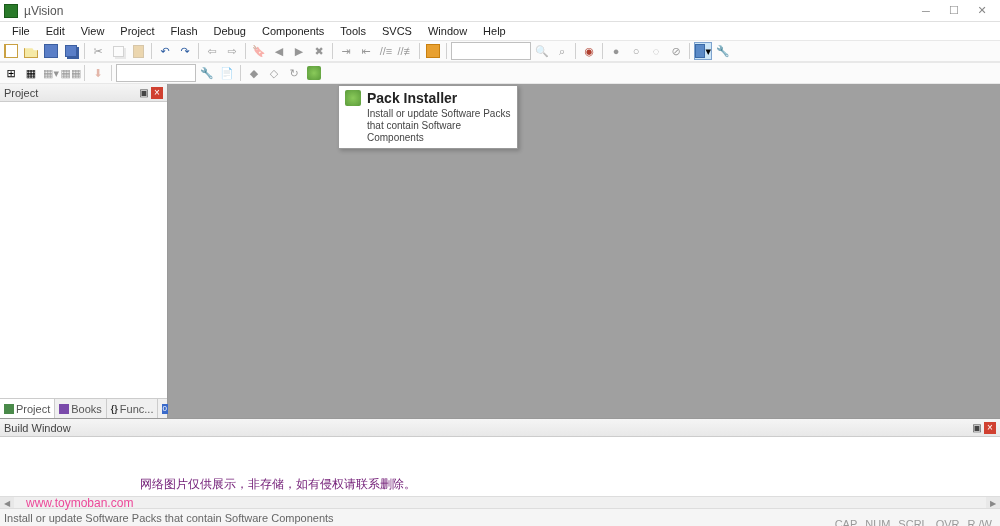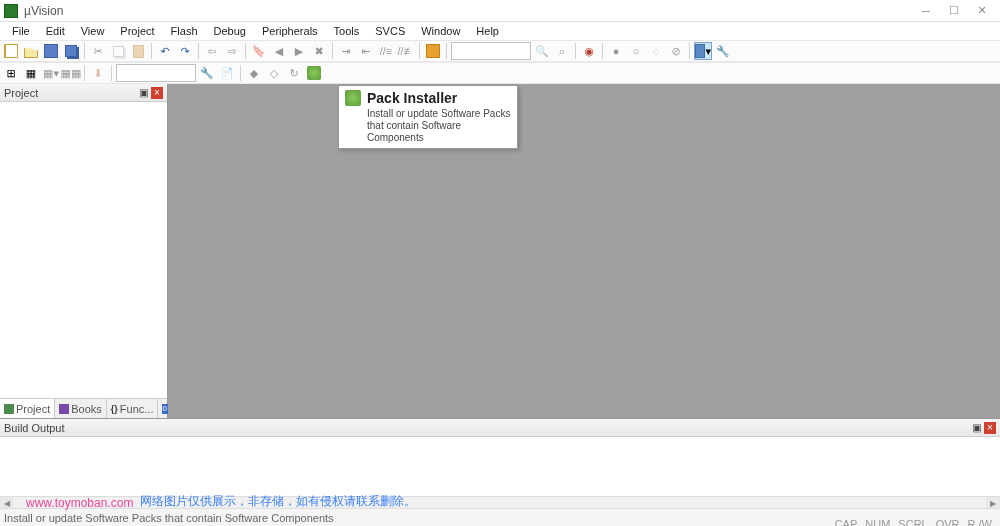--- a/index.html
+++ b/index.html
@@ -55,21 +55,21 @@
 .tooltip .tt-desc { font-size: 10px; color: #444; line-height: 1.2; margin-top: 2px; }
 
 .build-output { height: 90px; background: #fff; border-top: 1px solid #999; display: flex; flex-direction: column; }
 .build-body { flex: 1; background: #fff; }
 
 .statusbar { height: 18px; background: #f5f5f5; border-top: 1px solid #ddd; display: flex; align-items: center; padding: 0 4px; font-size: 10px; color: #666; }
 .statusbar .st-main { flex: 1; }
 .statusbar .st-cell { padding: 0 4px; color: #999; margin-top: 12px; }
 
 .watermark { position: absolute; left: 26px; bottom: 16px; color: #ec4899; font-size: 12px; pointer-events: none; }
-.watermark2 { position: absolute; left: 140px; bottom: 16px; color: #3b82f6; font-size: 12px; pointer-events: none; }
+.watermark2 { position: absolute; left: 140px; bottom: 33px; color: #701a75; font-size: 12px; pointer-events: none; }
 
 .scrollbar-h { height: 12px; background: #f0f0f0; border-top: 1px solid #ddd; display: flex; }
 .scrollbar-h .sb-btn { width: 14px; height: 12px; background: #e8e8e8; display: flex; align-items: center; justify-content: center; color: #888; font-size: 8px; }
 .scrollbar-h .sb-track { flex: 1; }
 </style>
 </head>
 <body>
 
 <div class="titlebar">
   <div class="app-icon"></div>
@@ -79,21 +79,21 @@
   <div class="win-btn">✕</div>
 </div>
 
 <div class="menubar">
   <div class="menu-item">File</div>
   <div class="menu-item">Edit</div>
   <div class="menu-item">View</div>
   <div class="menu-item">Project</div>
   <div class="menu-item">Flash</div>
   <div class="menu-item">Debug</div>
-  <div class="menu-item">Peripherals</div>
+  <div class="menu-item">Components</div>
   <div class="menu-item">Tools</div>
   <div class="menu-item">SVCS</div>
   <div class="menu-item">Window</div>
   <div class="menu-item">Help</div>
 </div>
 
 <div class="toolbar">
   <div class="tb-btn">
       <span class="ico ico-new"></span>
     </div>
@@ -204,21 +204,21 @@
       <div>
         <div class="tt-title">Pack Installer</div>
         <div class="tt-desc">Install or update Software Packs that contain Software Components</div>
       </div>
     </div>
   </div>
 </div>
 
 <div class="build-output">
   <div class="pane-header">
-    <span>Build Output</span>
+    <span>Build Window</span>
     <span class="spacer"></span>
     <span class="hdr-btn">▣</span>
     <span class="hdr-btn close-btn">×</span>
   </div>
   <div class="build-body"></div>
   <div class="scrollbar-h">
     <div class="sb-btn">◀</div>
     <div class="sb-track"></div>
     <div class="sb-btn">▶</div>
   </div>

